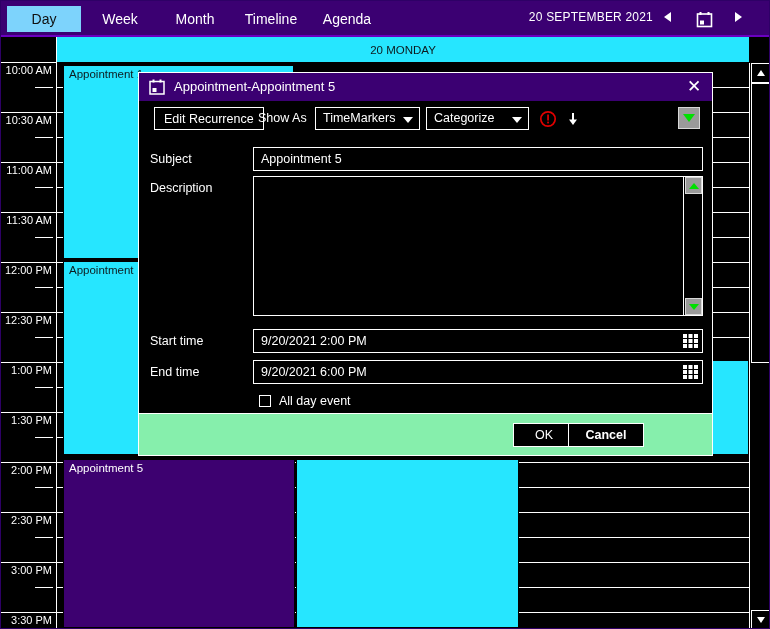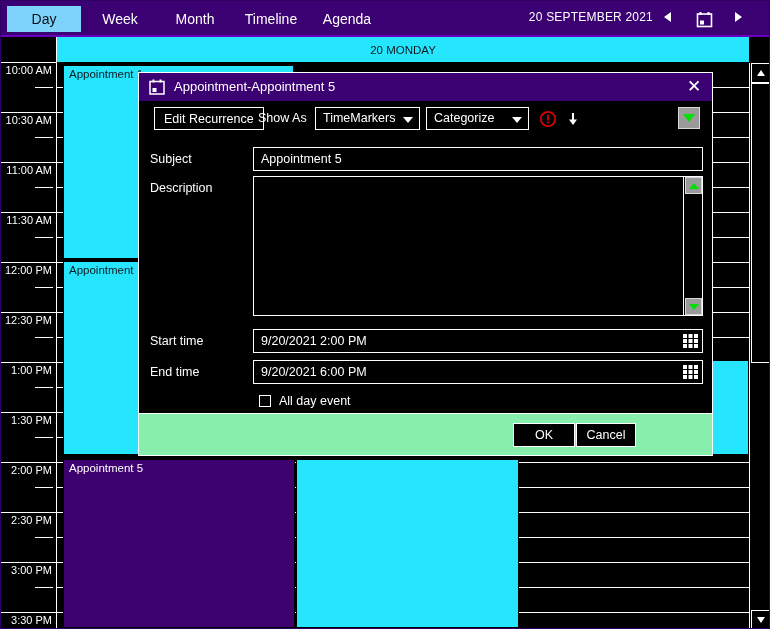--- a/index.html
+++ b/index.html
@@ -442,21 +442,21 @@
     background: #000000;
     border: 1px solid #ffffff;
     box-sizing: border-box;
     color: #ffffff;
     font-size: 12.5px;
     line-height: 22px;
     text-align: center;
     cursor: pointer;
   }
   #btn-ok { right: 137px; width: 62px; }
-  #btn-cancel { right: 76px; width: 60px; }
+  #btn-cancel { right: 68px; width: 76px; font-weight: bold; }
 </style>
 </head>
 <body>
 
 <div id="app">
 
   <div id="viewbar">
     <div class="vtab sel" style="left:6px;width:74px;">Day</div>
     <div class="vtab" style="left:88px;width:62px;">Week</div>
     <div class="vtab" style="left:160px;width:68px;">Month</div>

